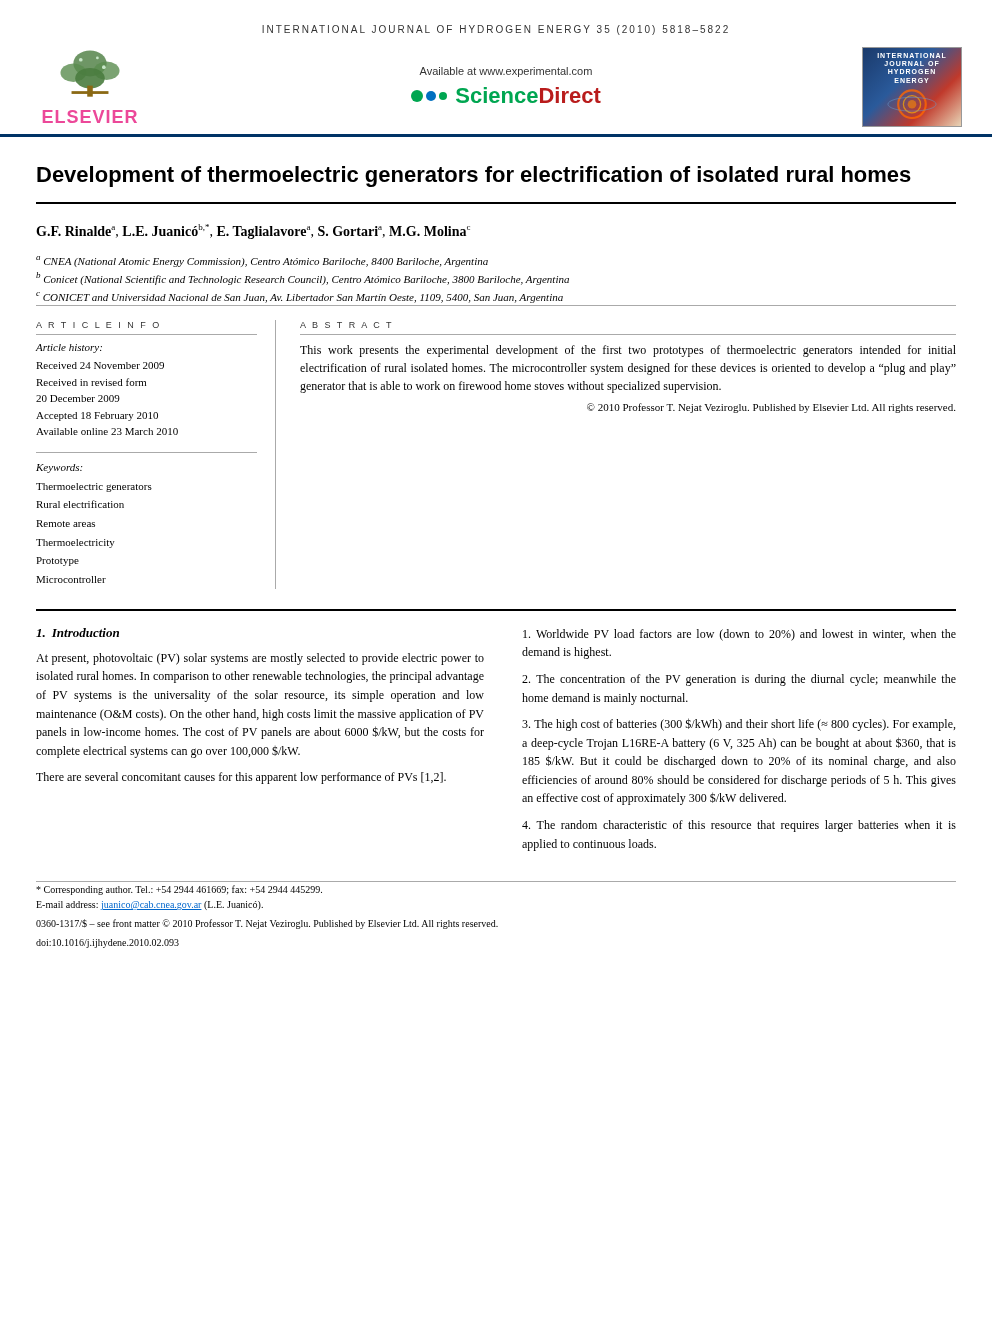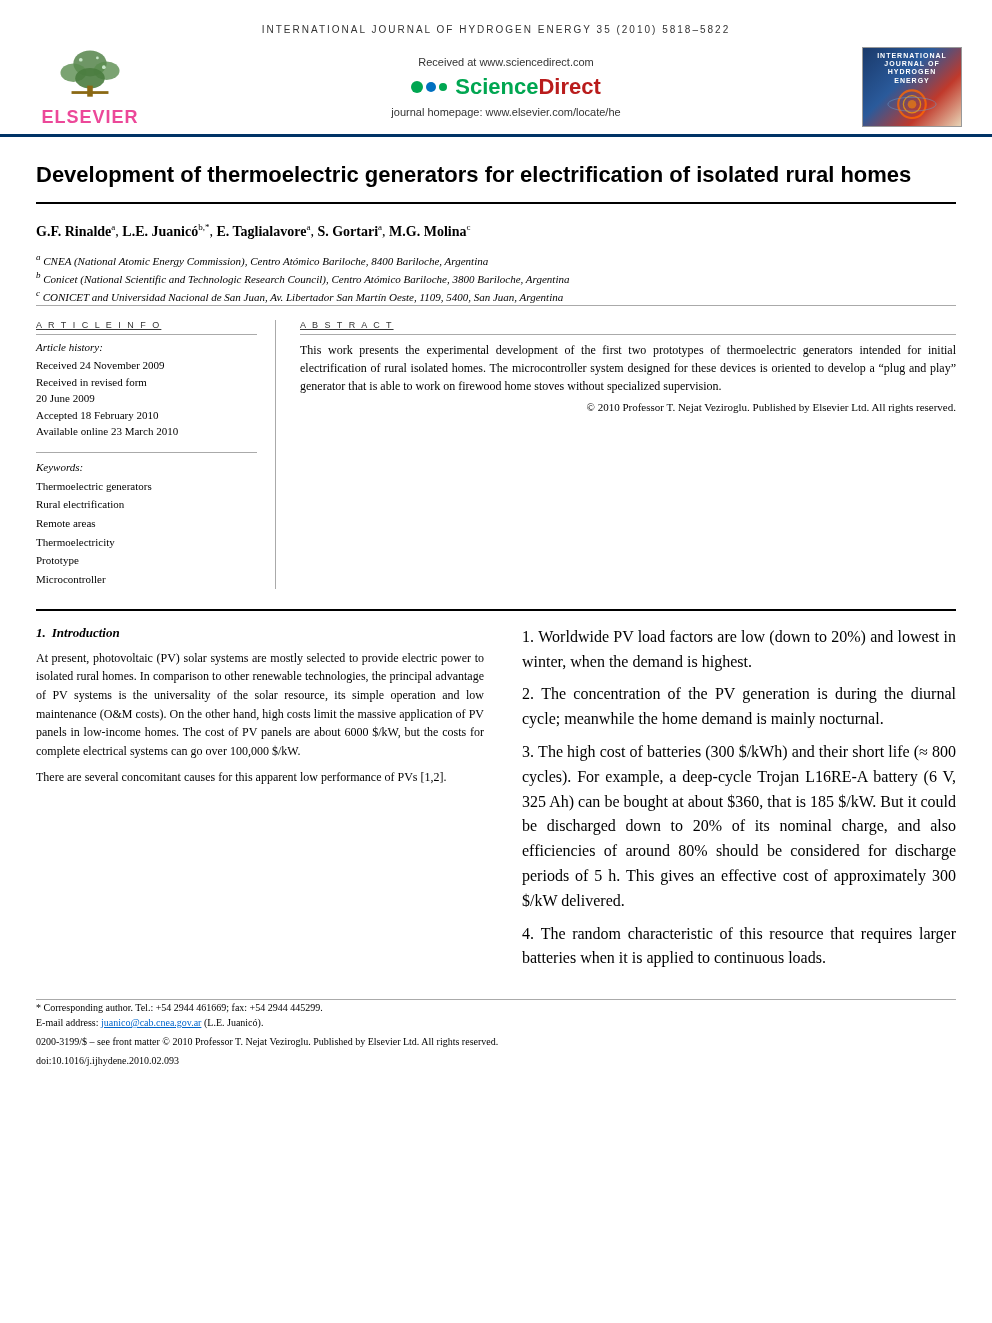--- a/index.html
+++ b/index.html
@@ -186,21 +186,20 @@
     }
 
     .section-label {
       font-family: Arial, sans-serif;
       font-size: 9px;
       letter-spacing: 2px;
       text-transform: uppercase;
       color: #333;
       margin-bottom: 6px;
       padding-bottom: 4px;
-      text-decoration: underline;
     }
 
     .article-info-col .section-label {
       border-bottom: 1px solid #aaa;
     }
 
     .abstract-col .section-label {
       border-bottom: 1px solid #aaa;
     }
 
@@ -285,21 +284,21 @@
       text-align: justify;
       margin-bottom: 8px;
     }
 
     .numbered-list {
       padding-left: 0;
       list-style: none;
     }
 
     .numbered-list li {
-      font-size: 16px;
+      font-size: 12px;
       line-height: 1.55;
       text-align: justify;
       margin-bottom: 8px;
       padding-left: 14px;
       position: relative;
     }
 
     .numbered-list li::before {
       position: absolute;
       left: 0;
@@ -348,32 +347,31 @@
       <rect x="20" y="50" width="40" height="3" fill="#8b6914"></rect>
 
       <circle cx="30" cy="16" r="2" fill="#c8e6c9"></circle>
       <circle cx="48" cy="14" r="1.5" fill="#c8e6c9"></circle>
       <circle cx="55" cy="24" r="2" fill="#c8e6c9"></circle>
     </svg>
     <div class="elsevier-text">ELSEVIER</div>
   </div>
 
   <div class="center-banner">
-    <div class="available-at">Received at www.sciencedirect.com</div>
+    <div class="available-at">Available at www.experimental.com</div>
     <div class="sciencedirect-logo">
       <div class="sd-dots">
         <div class="sd-dot" style="background:#00a651; width:12px; height:12px;"></div>
         <div class="sd-dot" style="background:#0070c0; width:10px; height:10px;"></div>
         <div class="sd-dot" style="background:#00a651; width:8px; height:8px;"></div>
       </div>
       <div class="sd-text">
         <span class="sd-science">Science</span><span class="sd-direct">Direct</span>
       </div>
     </div>
-    <div class="journal-homepage">journal homepage: www.elsevier.com/locate/he</div>
   </div>
 
   <div class="hydrogen-cover">
     <div class="hydrogen-cover-title">
       INTERNATIONAL<br>JOURNAL OF<br>HYDROGEN<br>ENERGY
     </div>
     <svg width="90" height="40" viewBox="0 0 90 40" style="margin-top:2px;">
       <circle cx="45" cy="20" r="16" fill="none" stroke="#ff6600" stroke-width="2.5" opacity="0.8"></circle>
       <circle cx="45" cy="20" r="10" fill="none" stroke="#ffaa00" stroke-width="1.5" opacity="0.7"></circle>
       <circle cx="45" cy="20" r="5" fill="#ff8800" opacity="0.6"></circle>
@@ -402,21 +400,21 @@
   </div>
 
   <div class="two-col">
 
     <div class="article-info-col">
       <div class="section-label">A R T I C L E   I N F O</div>
 
       <div class="history-label">Article history:</div>
       <div class="history-item">Received 24 November 2009</div>
       <div class="history-item">Received in revised form</div>
-      <div class="history-item">20 June 2009</div>
+      <div class="history-item">20 December 2009</div>
       <div class="history-item">Accepted 18 February 2010</div>
       <div class="history-item">Available online 23 March 2010</div>
 
       <div class="keywords-section">
         <div class="keywords-label">Keywords:</div>
         <div class="keyword-item">Thermoelectric generators</div>
         <div class="keyword-item">Rural electrification</div>
         <div class="keyword-item">Remote areas</div>
         <div class="keyword-item">Thermoelectricity</div>
         <div class="keyword-item">Prototype</div>
@@ -468,17 +466,17 @@
 
   <div class="footer-section">
     <div class="footnote">
       <span>* Corresponding author. Tel.: +54 2944 461669; fax: +54 2944 445299.</span>
     </div>
     <div class="footnote">
       <span>E-mail address:</span>
       <a class="email-link">juanico@cab.cnea.gov.ar</a>
       <span> (L.E. Juanicó).</span>
     </div>
-    <div class="doi-text">0200-3199/$ – see front matter © 2010 Professor T. Nejat Veziroglu. Published by Elsevier Ltd. All rights reserved.</div>
+    <div class="doi-text">0360-1317/$ – see front matter © 2010 Professor T. Nejat Veziroglu. Published by Elsevier Ltd. All rights reserved.</div>
     <div class="doi-text">doi:10.1016/j.ijhydene.2010.02.093</div>
   </div>
 
 </div>
 
 </body></html>

